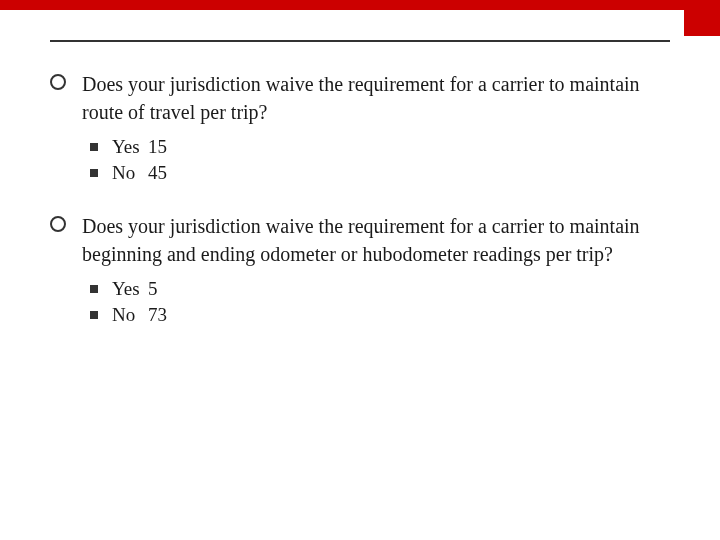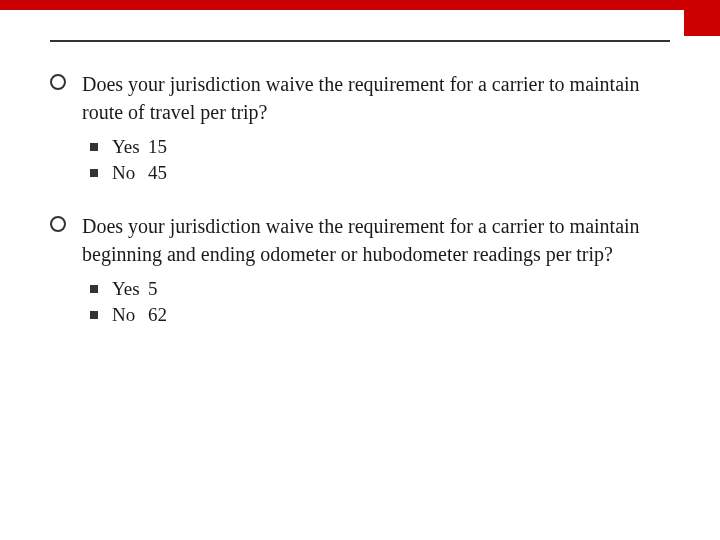--- a/index.html
+++ b/index.html
@@ -154,20 +154,20 @@
         <div class="question-text">Does your jurisdiction waive the requirement for a carrier to maintain beginning and ending odometer or hubodometer readings per trip?</div>
         <ul class="sub-list">
           <li class="sub-item">
             <div class="sub-bullet"></div>
             <span class="sub-label">Yes</span>
             <span class="sub-value">5</span>
           </li>
           <li class="sub-item">
             <div class="sub-bullet"></div>
             <span class="sub-label">No</span>
-            <span class="sub-value">62</span>
+            <span class="sub-value">73</span>
           </li>
         </ul>
       </div>
     </li>
 
   </ul>
 </div>
 
 </body></html>

